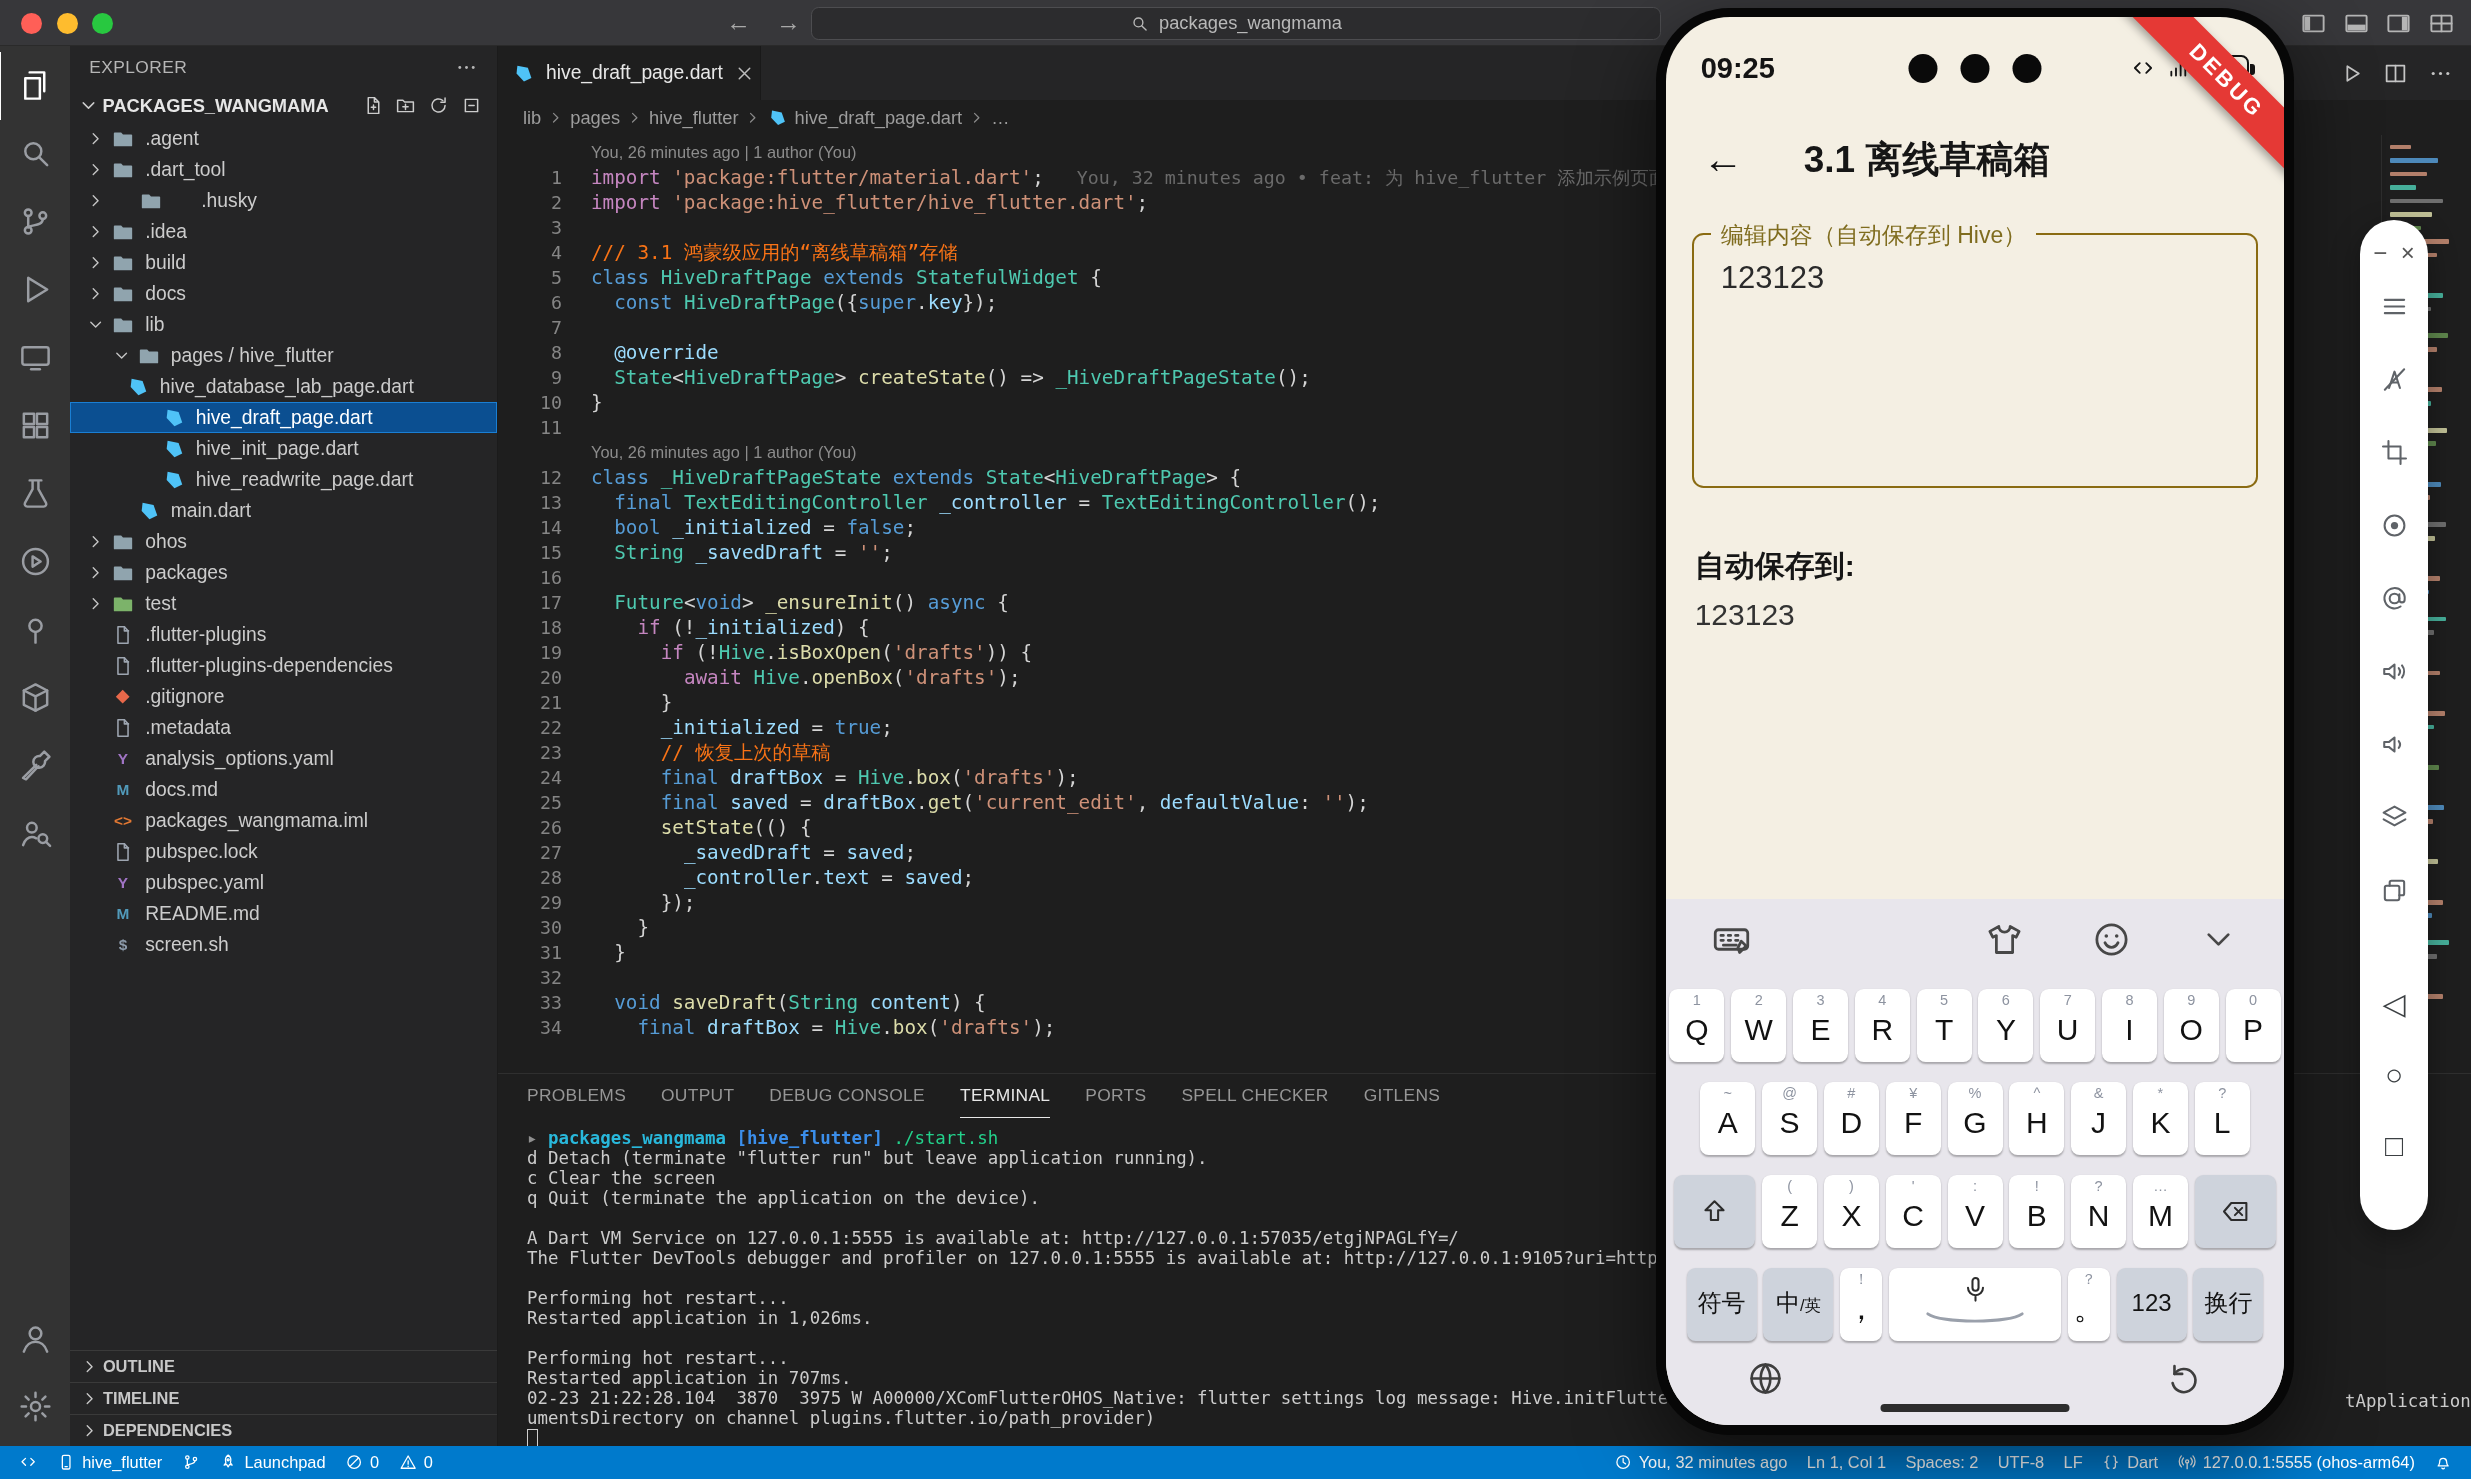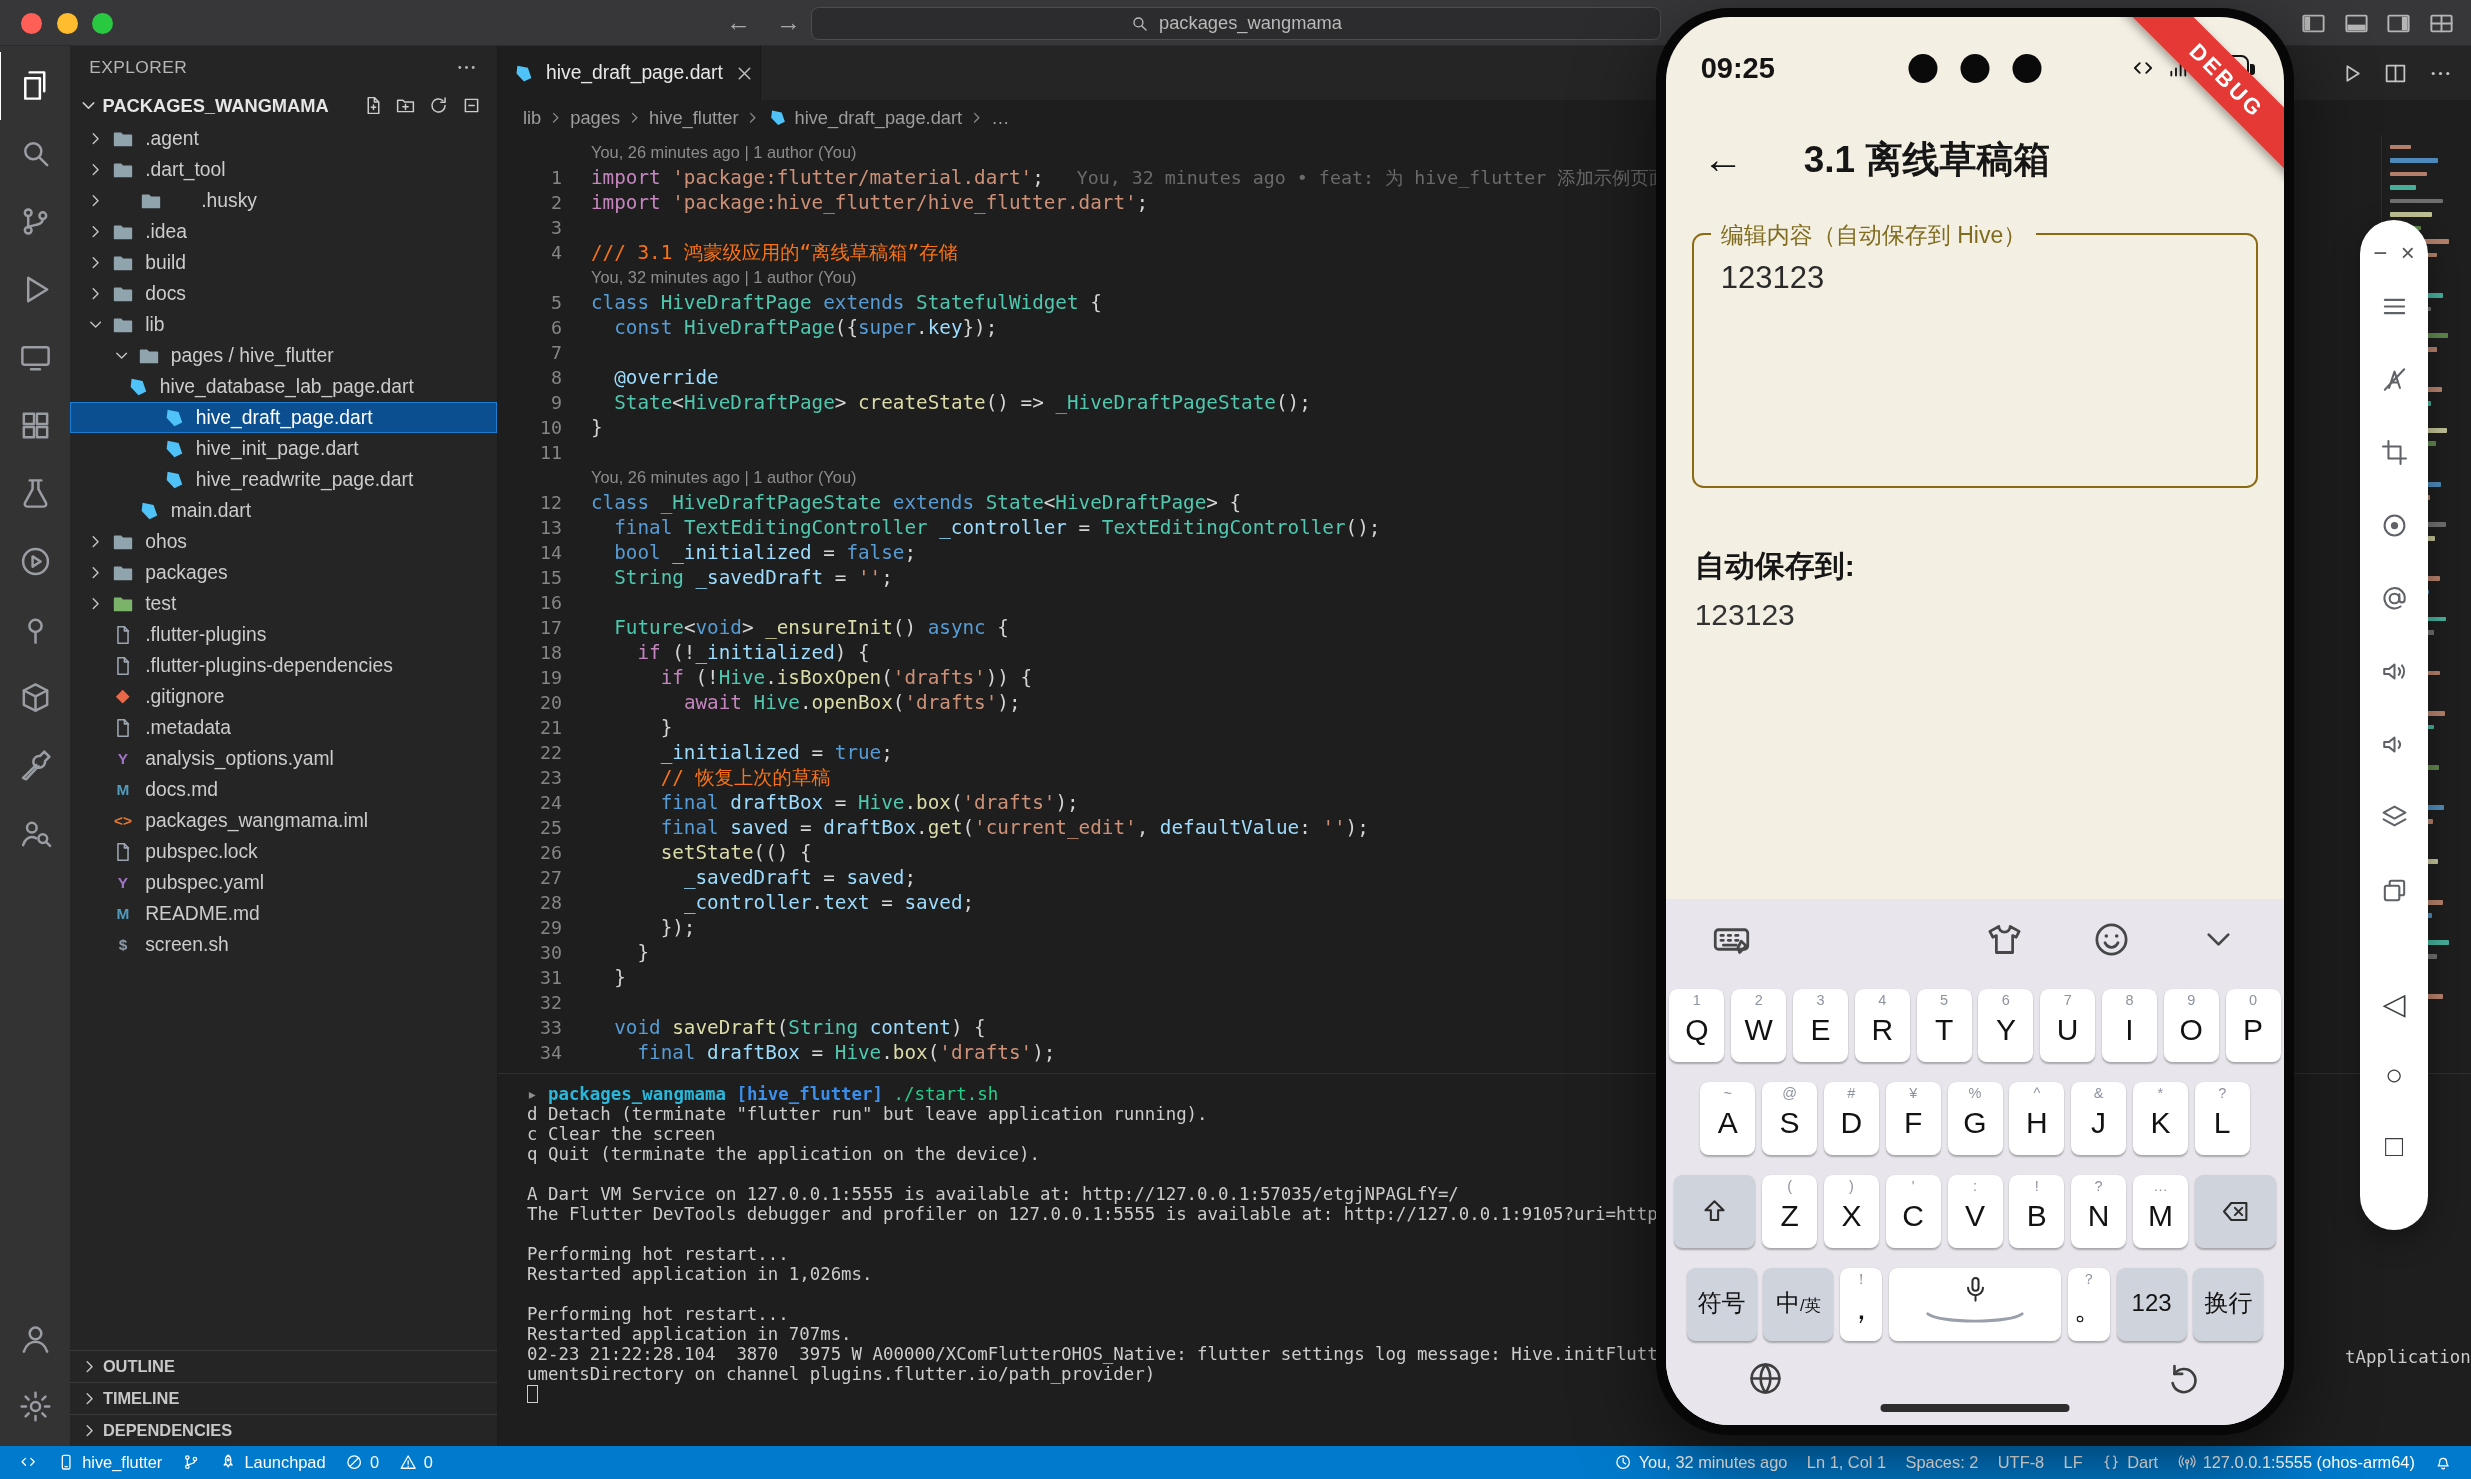--- a/index.html
+++ b/index.html
@@ -778,21 +778,20 @@
           </svg>
         </span>
         <span>…</span>
       </div>
     <div class="code" id="code">
       <div class="crow"><span class="gut"></span><span class="lens-text">You, 26 minutes ago | 1 author (You)</span></div>
         <div class="crow"><span class="gut">1</span><span><span class="tk-c">import </span><span class="tk-s">'package:flutter/material.dart'</span><span class="tk-p">;</span><span class="blame">You, 32 minutes ago • feat: 为 hive_flutter 添加示例页面并同步</span></span></div>
         <div class="crow"><span class="gut">2</span><span><span class="tk-c">import </span><span class="tk-s">'package:hive_flutter/hive_flutter.dart'</span><span class="tk-p">;</span></span></div>
         <div class="crow"><span class="gut">3</span><span></span></div>
         <div class="crow"><span class="gut">4</span><span><span class="tk-m">/// 3.1 鸿蒙级应用的“离线草稿箱”存储</span></span></div>
-        <div class="crow"><span class="gut"></span><span class="lens-text">You, 32 minutes ago | 1 author (You)</span></div>
         <div class="crow"><span class="gut">5</span><span><span class="tk-k">class </span><span class="tk-t">HiveDraftPage </span><span class="tk-k">extends </span><span class="tk-t">StatefulWidget </span><span class="tk-p">{</span></span></div>
         <div class="crow"><span class="gut">6</span><span><span class="tk-p">  </span><span class="tk-k">const </span><span class="tk-t">HiveDraftPage</span><span class="tk-p">({</span><span class="tk-k">super</span><span class="tk-p">.</span><span class="tk-v">key</span><span class="tk-p">});</span></span></div>
         <div class="crow"><span class="gut">7</span><span></span></div>
         <div class="crow"><span class="gut">8</span><span><span class="tk-p">  </span><span class="tk-v">@override</span></span></div>
         <div class="crow"><span class="gut">9</span><span><span class="tk-p">  </span><span class="tk-t">State</span><span class="tk-p">&lt;</span><span class="tk-t">HiveDraftPage</span><span class="tk-p">&gt; </span><span class="tk-f">createState</span><span class="tk-p">() =&gt; </span><span class="tk-t">_HiveDraftPageState</span><span class="tk-p">();</span></span></div>
         <div class="crow"><span class="gut">10</span><span><span class="tk-p">}</span></span></div>
         <div class="crow"><span class="gut">11</span><span></span></div>
         <div class="crow"><span class="gut"></span><span class="lens-text">You, 26 minutes ago | 1 author (You)</span></div>
         <div class="crow"><span class="gut">12</span><span><span class="tk-k">class </span><span class="tk-t">_HiveDraftPageState </span><span class="tk-k">extends </span><span class="tk-t">State</span><span class="tk-p">&lt;</span><span class="tk-t">HiveDraftPage</span><span class="tk-p">&gt; {</span></span></div>
         <div class="crow"><span class="gut">13</span><span><span class="tk-p">  </span><span class="tk-k">final </span><span class="tk-t">TextEditingController </span><span class="tk-v">_controller</span><span class="tk-p"> = </span><span class="tk-t">TextEditingController</span><span class="tk-p">();</span></span></div>
@@ -878,20 +877,29 @@
           <div class="mm-bar" style="width: 57%; background: rgb(86, 156, 214);"></div>
           <div class="mm-bar" style="width: 42%; background: rgb(206, 145, 120);"></div>
           <div class="mm-bar" style="width: 79%; background: rgb(78, 201, 176);"></div>
           <div class="mm-bar" style="width: 64%; background: rgb(125, 125, 125);"></div>
           <div class="mm-bar" style="width: 49%; background: rgb(220, 220, 170);"></div>
           <div class="mm-bar" style="width: 34%; background: rgb(106, 153, 85);"></div>
           <div class="mm-bar" style="width: 71%; background: rgb(206, 145, 120);"></div>
         </div>
     </div>
     <div class="panel">
+      <div class="panel-tabs" id="panel-tabs">
+          <div class="ptab">PROBLEMS</div>
+          <div class="ptab">OUTPUT</div>
+          <div class="ptab">DEBUG CONSOLE</div>
+          <div class="ptab active">TERMINAL</div>
+          <div class="ptab">PORTS</div>
+          <div class="ptab">SPELL CHECKER</div>
+          <div class="ptab">GITLENS</div>
+        </div>
       <div class="term" id="term">
         <div class="tline"><span class="tk-dim">▸ </span><span class="tk-cyan">packages_wangmama </span><span class="tk-blue">[hive_flutter] </span><span class="tk-green">./start.sh</span></div>
           <div class="tline"><span class="tk-d">d Detach (terminate "flutter run" but leave application running).</span></div>
           <div class="tline"><span class="tk-d">c Clear the screen</span></div>
           <div class="tline"><span class="tk-d">q Quit (terminate the application on the device).</span></div>
           <div class="tline"></div>
           <div class="tline"><span class="tk-d">A Dart VM Service on 127.0.0.1:5555 is available at: http://127.0.0.1:57035/etgjNPAGLfY=/</span></div>
           <div class="tline"><span class="tk-d">The Flutter DevTools debugger and profiler on 127.0.0.1:5555 is available at: http://127.0.0.1:9105?uri=http://127</span></div>
           <div class="tline"></div>
           <div class="tline"><span class="tk-d">Performing hot restart...</span></div>

